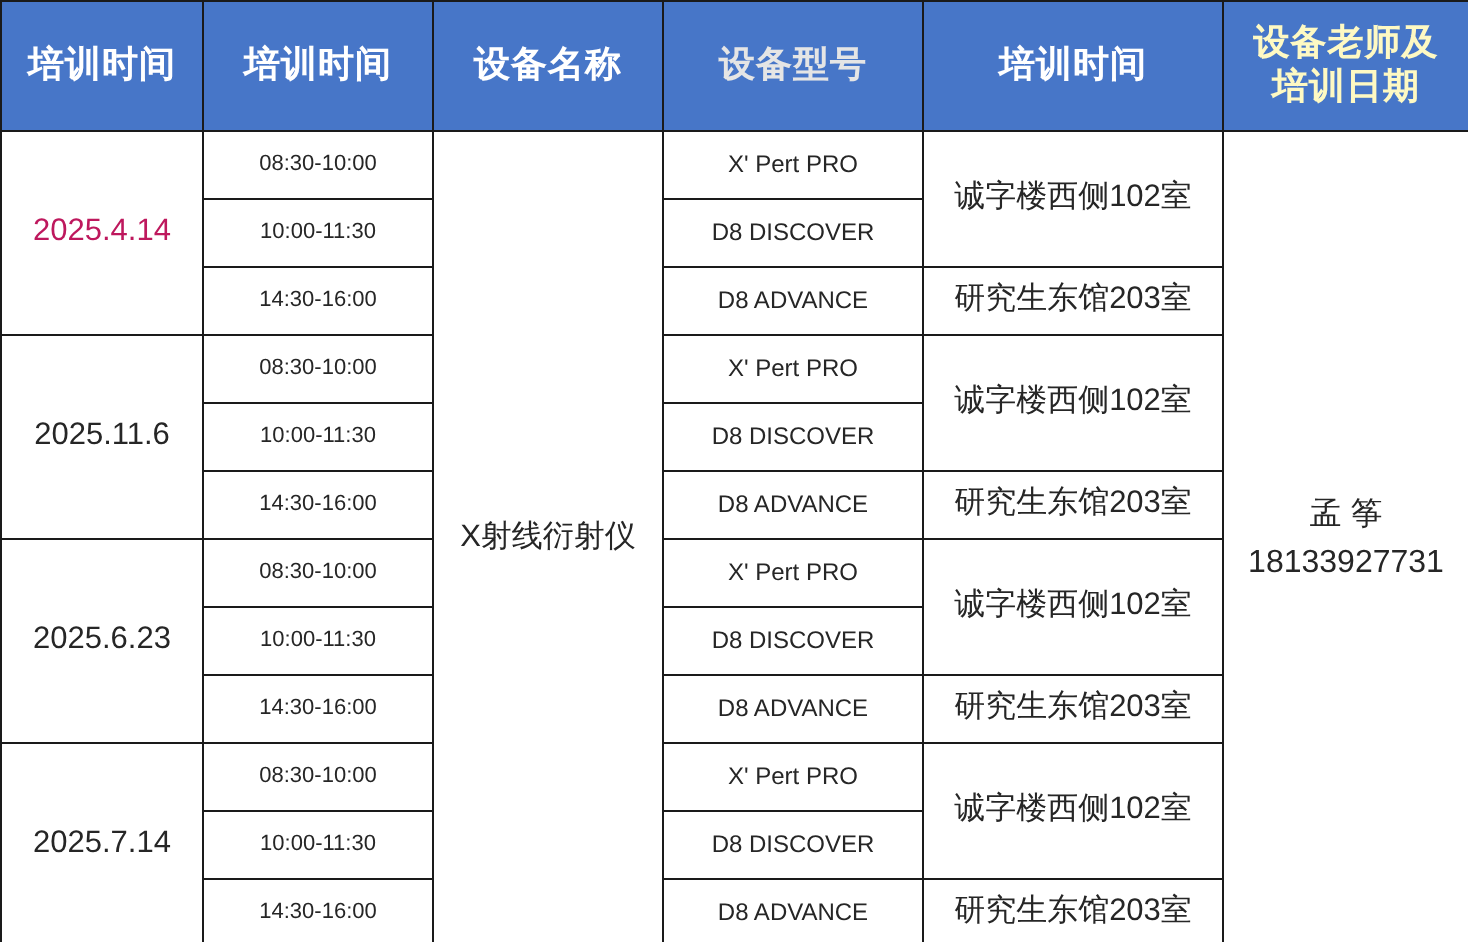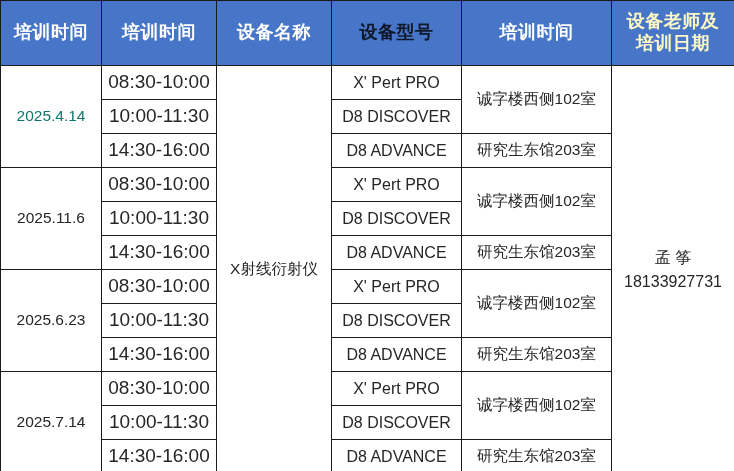--- a/index.html
+++ b/index.html
@@ -55,27 +55,27 @@
     height: 33px;
     font-size: 15.5px;
     line-height: 1.2;
     background: #ffffff;
   }
 
   #schedule-table tbody td.cell-date {
     font-size: 15.5px;
   }
   #schedule-table tbody td.cell-time {
-    font-size: 19px;
+    font-size: 11px;
   }
   #schedule-table tbody td.cell-name {
     font-size: 15.5px;
   }
   #schedule-table tbody td.cell-model {
-    font-size: 16px;
+    font-size: 12px;
   }
   #schedule-table tbody td.cell-place {
     font-size: 15.5px;
   }
   #schedule-table tbody td.cell-teacher {
     font-size: 16px;
     line-height: 1.45;
     white-space: pre-line;
   }
 </style>
@@ -95,35 +95,35 @@
     <tr>
         <th style="background: rgb(71, 118, 200); color: rgb(255, 255, 255); border-color: rgb(26, 26, 26);">
           <span class="hdr-line">培训时间</span>
         </th>
         <th style="background: rgb(71, 118, 200); color: rgb(255, 255, 255); border-color: rgb(26, 26, 26);">
           <span class="hdr-line">培训时间</span>
         </th>
         <th style="background: rgb(71, 118, 200); color: rgb(255, 255, 255); border-color: rgb(26, 26, 26); font-family: Liberation Serif, serif;">
           <span class="hdr-line">设备名称</span>
         </th>
-        <th style="background: rgb(71, 118, 200); color: #0f172a; border-color: rgb(26, 26, 26);">
+        <th style="background: rgb(71, 118, 200); color: #e5e5e5; border-color: rgb(26, 26, 26);">
           <span class="hdr-line">设备型号</span>
         </th>
         <th style="background: rgb(71, 118, 200); color: rgb(255, 255, 255); border-color: rgb(26, 26, 26);">
           <span class="hdr-line">培训时间</span>
         </th>
         <th style="background: rgb(71, 118, 200); color: #fef9c3; border-color: rgb(26, 26, 26);">
           <span class="hdr-line">设备老师及</span>
           <span class="hdr-line">培训日期</span>
         </th>
       </tr>
   </thead>
   <tbody>
       <tr>
-        <td class="cell-date" rowspan="3" style="border-color: rgb(26, 26, 26); color: #0f766e; background: rgb(255, 255, 255);">2025.4.14</td>
+        <td class="cell-date" rowspan="3" style="border-color: rgb(26, 26, 26); color: #be185d; background: rgb(255, 255, 255);">2025.4.14</td>
         <td class="cell-time" style="border-color: rgb(26, 26, 26); color: rgb(38, 38, 38); background: rgb(255, 255, 255);">08:30-10:00</td>
         <td class="cell-name" rowspan="12" style="border-color: rgb(26, 26, 26); color: rgb(38, 38, 38); background: rgb(255, 255, 255);">X射线衍射仪</td>
         <td class="cell-model" style="border-color: rgb(26, 26, 26); color: rgb(38, 38, 38); background: rgb(255, 255, 255);">X' Pert PRO</td>
         <td class="cell-place" rowspan="2" style="border-color: rgb(26, 26, 26); color: rgb(38, 38, 38); background: rgb(255, 255, 255);">诚字楼西侧102室</td>
         <td class="cell-teacher" rowspan="12" style="border-color: rgb(26, 26, 26); color: rgb(38, 38, 38); background: rgb(255, 255, 255);">孟 筝
 18133927731</td>
       </tr>
       <tr>
         <td class="cell-time" style="border-color: rgb(26, 26, 26); color: rgb(38, 38, 38); background: rgb(255, 255, 255);">10:00-11:30</td>
         <td class="cell-model" style="border-color: rgb(26, 26, 26); color: rgb(38, 38, 38); background: rgb(255, 255, 255);">D8 DISCOVER</td>

